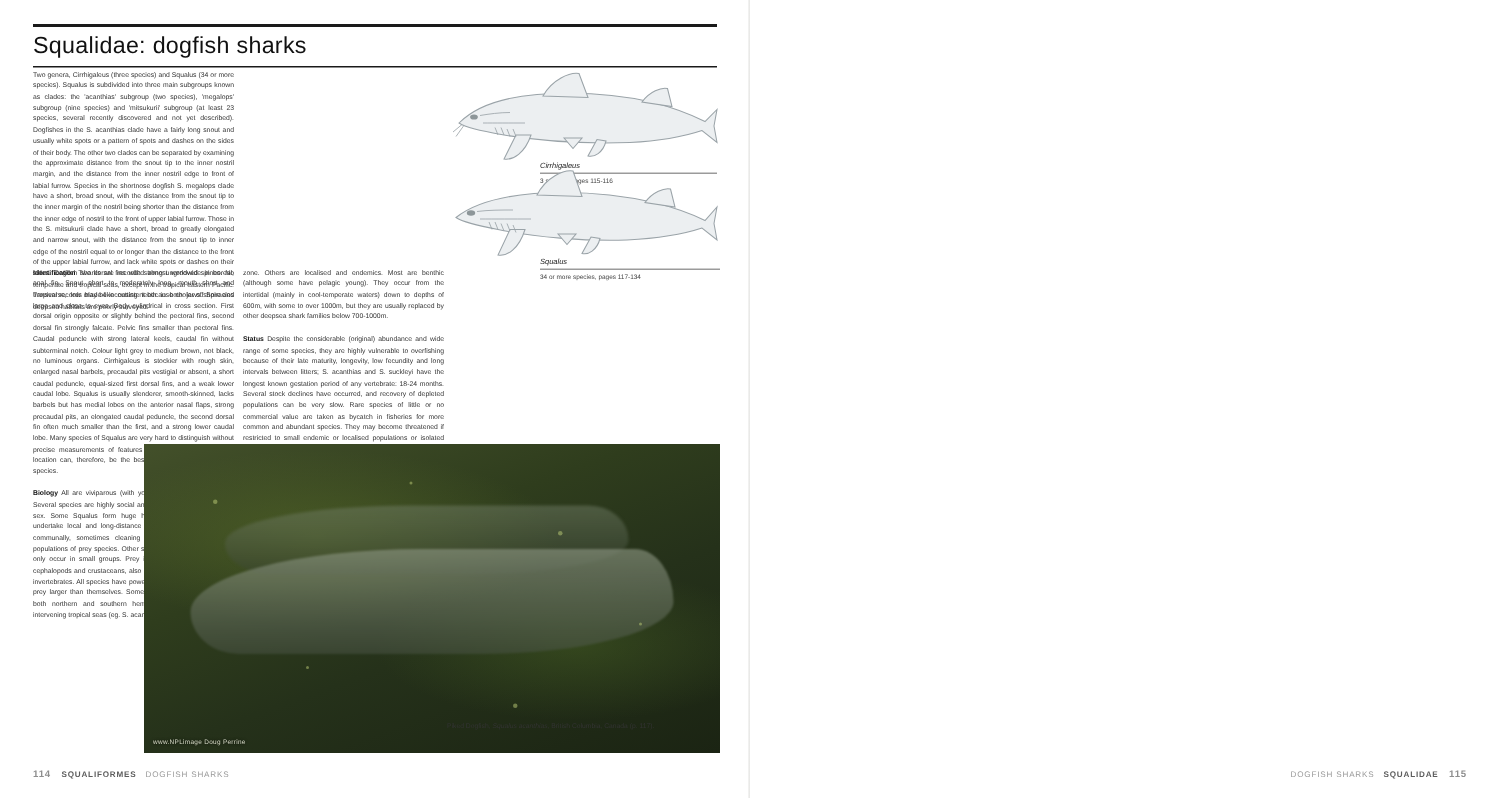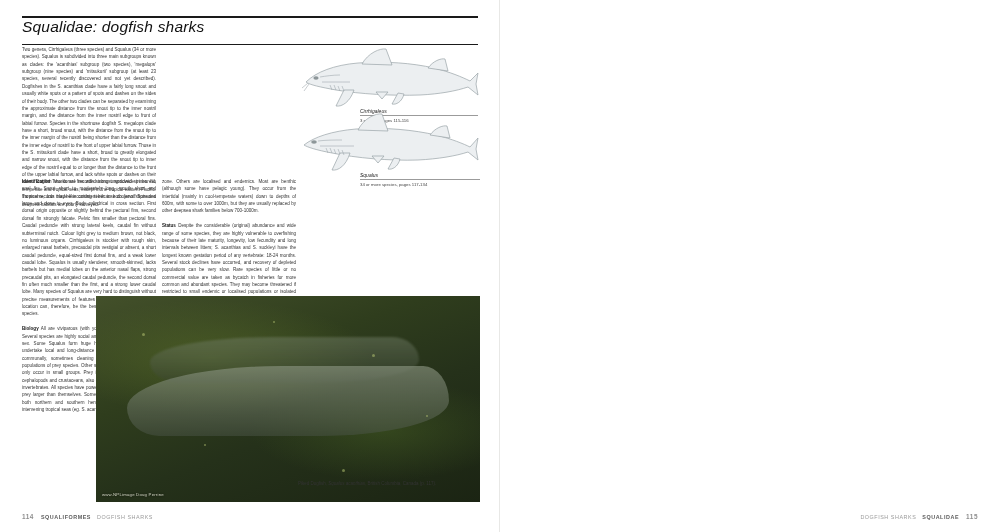--- a/index.html
+++ b/index.html
@@ -7,21 +7,21 @@
   .spread{position:relative;width:1000px;height:532px;background:#ffffff;}
   .page{position:absolute;top:0;height:532px;background:#fff;}
   .page-left{left:0;width:500px;}
   .page-right{left:500px;width:500px;}
   .gutter{position:absolute;left:499px;top:0;width:2px;height:532px;
           background:linear-gradient(to right,#e3e3e1,#f6f6f5);}
 
   
   .title-band{position:absolute;left:22px;top:16px;width:456px;height:26px;
               border-top:2.2px solid #1a1a1a;border-bottom:0.9px solid #1a1a1a;
-              display:flex;font-style:italic;}
+              display:flex;align-items:center;}
   .title-band .t{font-size:15.5px;font-weight:400;letter-spacing:.2px;color:#111;}
 
   .col{position:absolute;font-size:4.55px;line-height:1.62;text-align:justify;color:#333;}
   .col b{font-weight:bold;color:#111;}
   .colA{left:22px;top:46px;width:134px;}
   .colB{left:162px;top:178px;width:134px;}
   .colC{left:22px;top:178px;width:134px;}
 
   .fig{position:absolute;}
   .fig-cap{font-size:4.6px;color:#333;}

